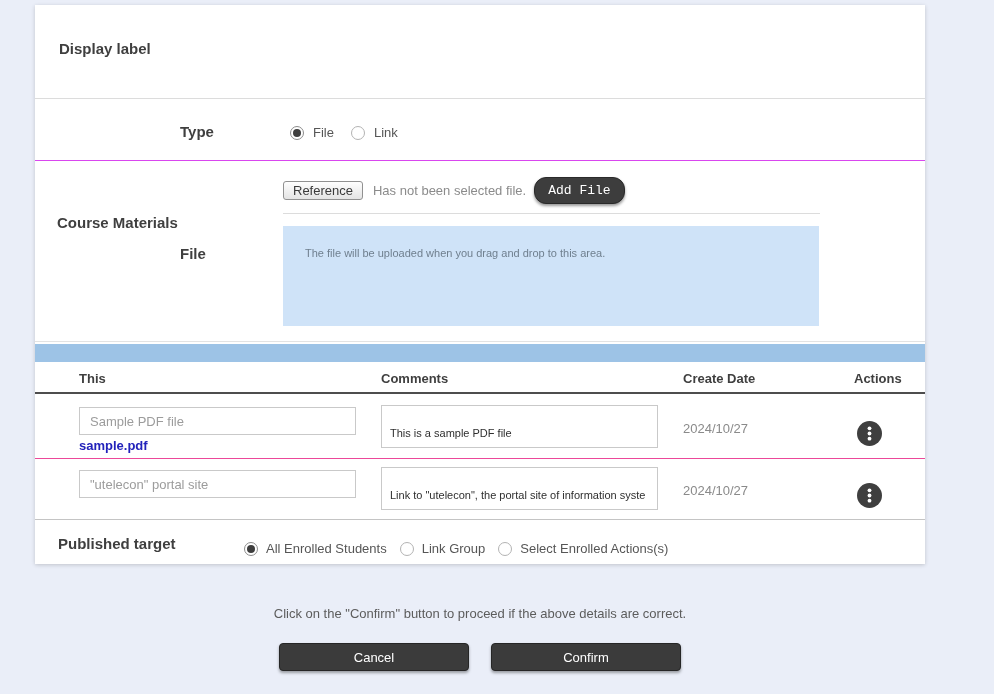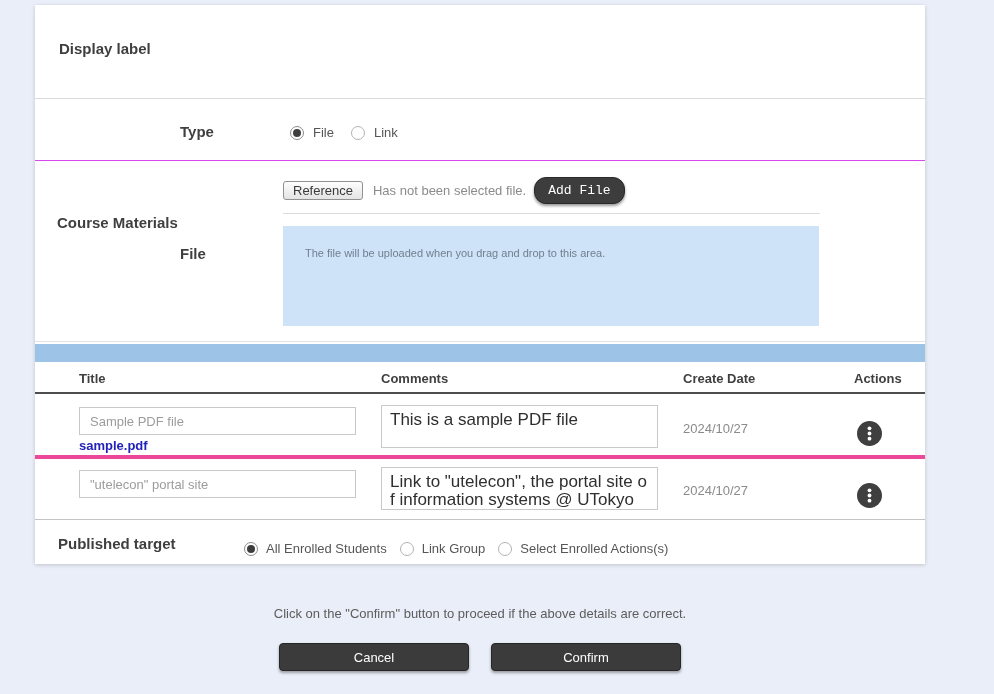--- a/index.html
+++ b/index.html
@@ -60,31 +60,31 @@
   .dropzone { margin-top:12px; width:536px; height:100px; background:#cfe3f8; }
   .dropzone-text { font-size:11px; color:#6f7f8e; padding:21px 0 0 22px; }
 
   
   .blue-bar { margin-top:2px; height:18px; background:#9dc3e6; }
 
   
   .tbl-grid { display:grid; grid-template-columns: 44px 302px 302px 171px 71px; }
   .tbl-header { height:32px; border-bottom:2px solid #4d4d4d; }
   .tbl-header .th { font-size:13px; font-weight:bold; color:#3f3f3f; padding-top:9px; }
-  .tbl-row1 { height:65px; border-bottom:4px solid #ec4899; }
+  .tbl-row1 { height:65px; border-bottom:1px solid #ec4899; }
   .tbl-row2 { height:61px; border-bottom:1px solid #c4c4c4; }
   .title-input {
     width:277px; height:28px; border:1px solid #c9c9c9; background:#fff;
     font-size:13px; color:#9c9c9c; padding-left:10px;
     font-family:"Liberation Sans", sans-serif; outline:none; display:block;
   }
   .cell-link { display:inline-block; margin-top:3px; font-size:13px; font-weight:bold; color:#2222bb; cursor:pointer; }
   .comments-box {
     width:277px; height:43px; border:1px solid #c9c9c9; background:#fff;
-    font-size:17px; color:#2f2f2f; line-height:18px; padding:5px 8px;
+    font-size:11px; color:#2f2f2f; line-height:18px; padding:18px 8px;
     word-break: break-all; overflow:hidden;
   }
   .date-text { font-size:13px; color:#8a8a8a; }
   .kebab-btn { display:inline-block; cursor:pointer; line-height:0; }
   .tbl-row1 .title-input { margin-top:13px; }
   .tbl-row1 .comments-box { margin-top:11px; }
   .tbl-row1 .date-text { display:inline-block; margin-top:27px; }
   .tbl-row1 .kebab-btn { margin-top:27px; margin-left:3px; }
   .tbl-row2 .title-input { margin-top:11px; }
   .tbl-row2 .comments-box { margin-top:8px; }
@@ -137,21 +137,21 @@
       <div class="dropzone">
         <div class="dropzone-text">The file will be uploaded when you drag and drop to this area.</div>
       </div>
     </div>
   </div>
 
   <div class="blue-bar"></div>
 
   <div class="tbl-grid tbl-header">
     <div></div>
-    <div class="th">Title</div>
+    <div class="th">This</div>
     <div class="th">Comments</div>
     <div class="th">Create Date</div>
     <div class="th">Actions</div>
   </div>
 
   <div class="tbl-grid tbl-row1">
     <div></div>
     <div>
       <input class="title-input" type="text" value="Sample PDF file" style="">
       <span class="cell-link">sample.pdf</span>

